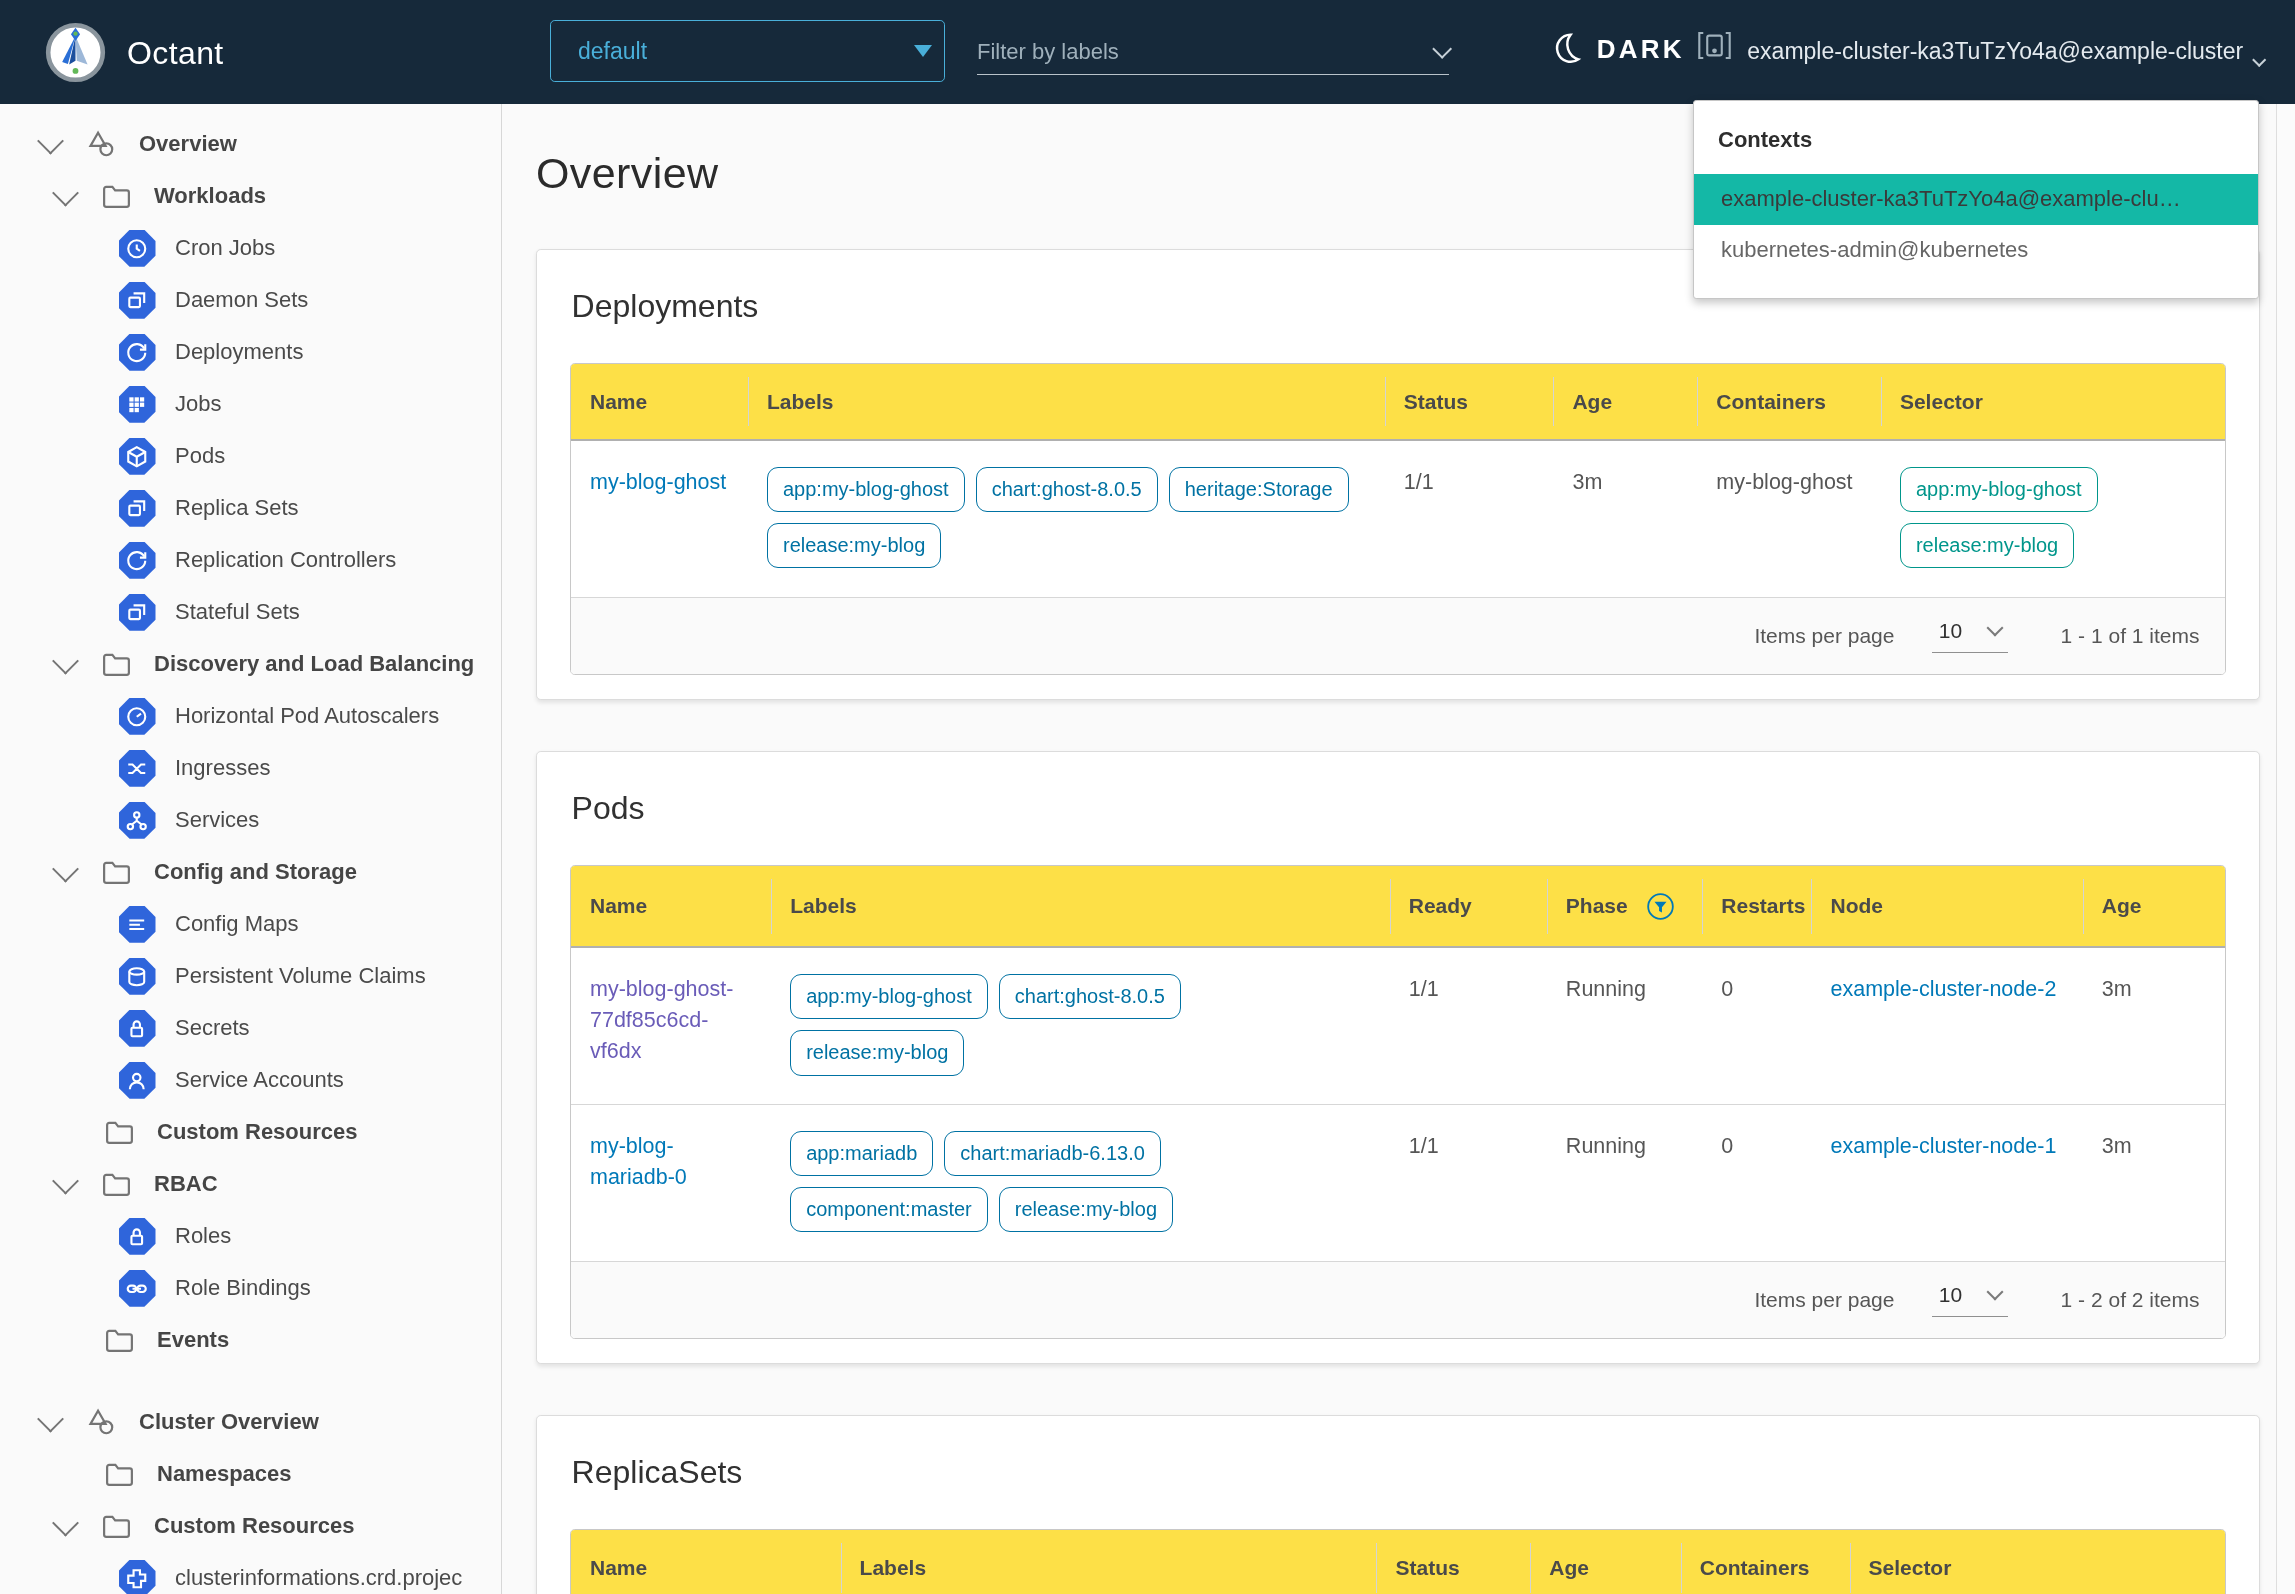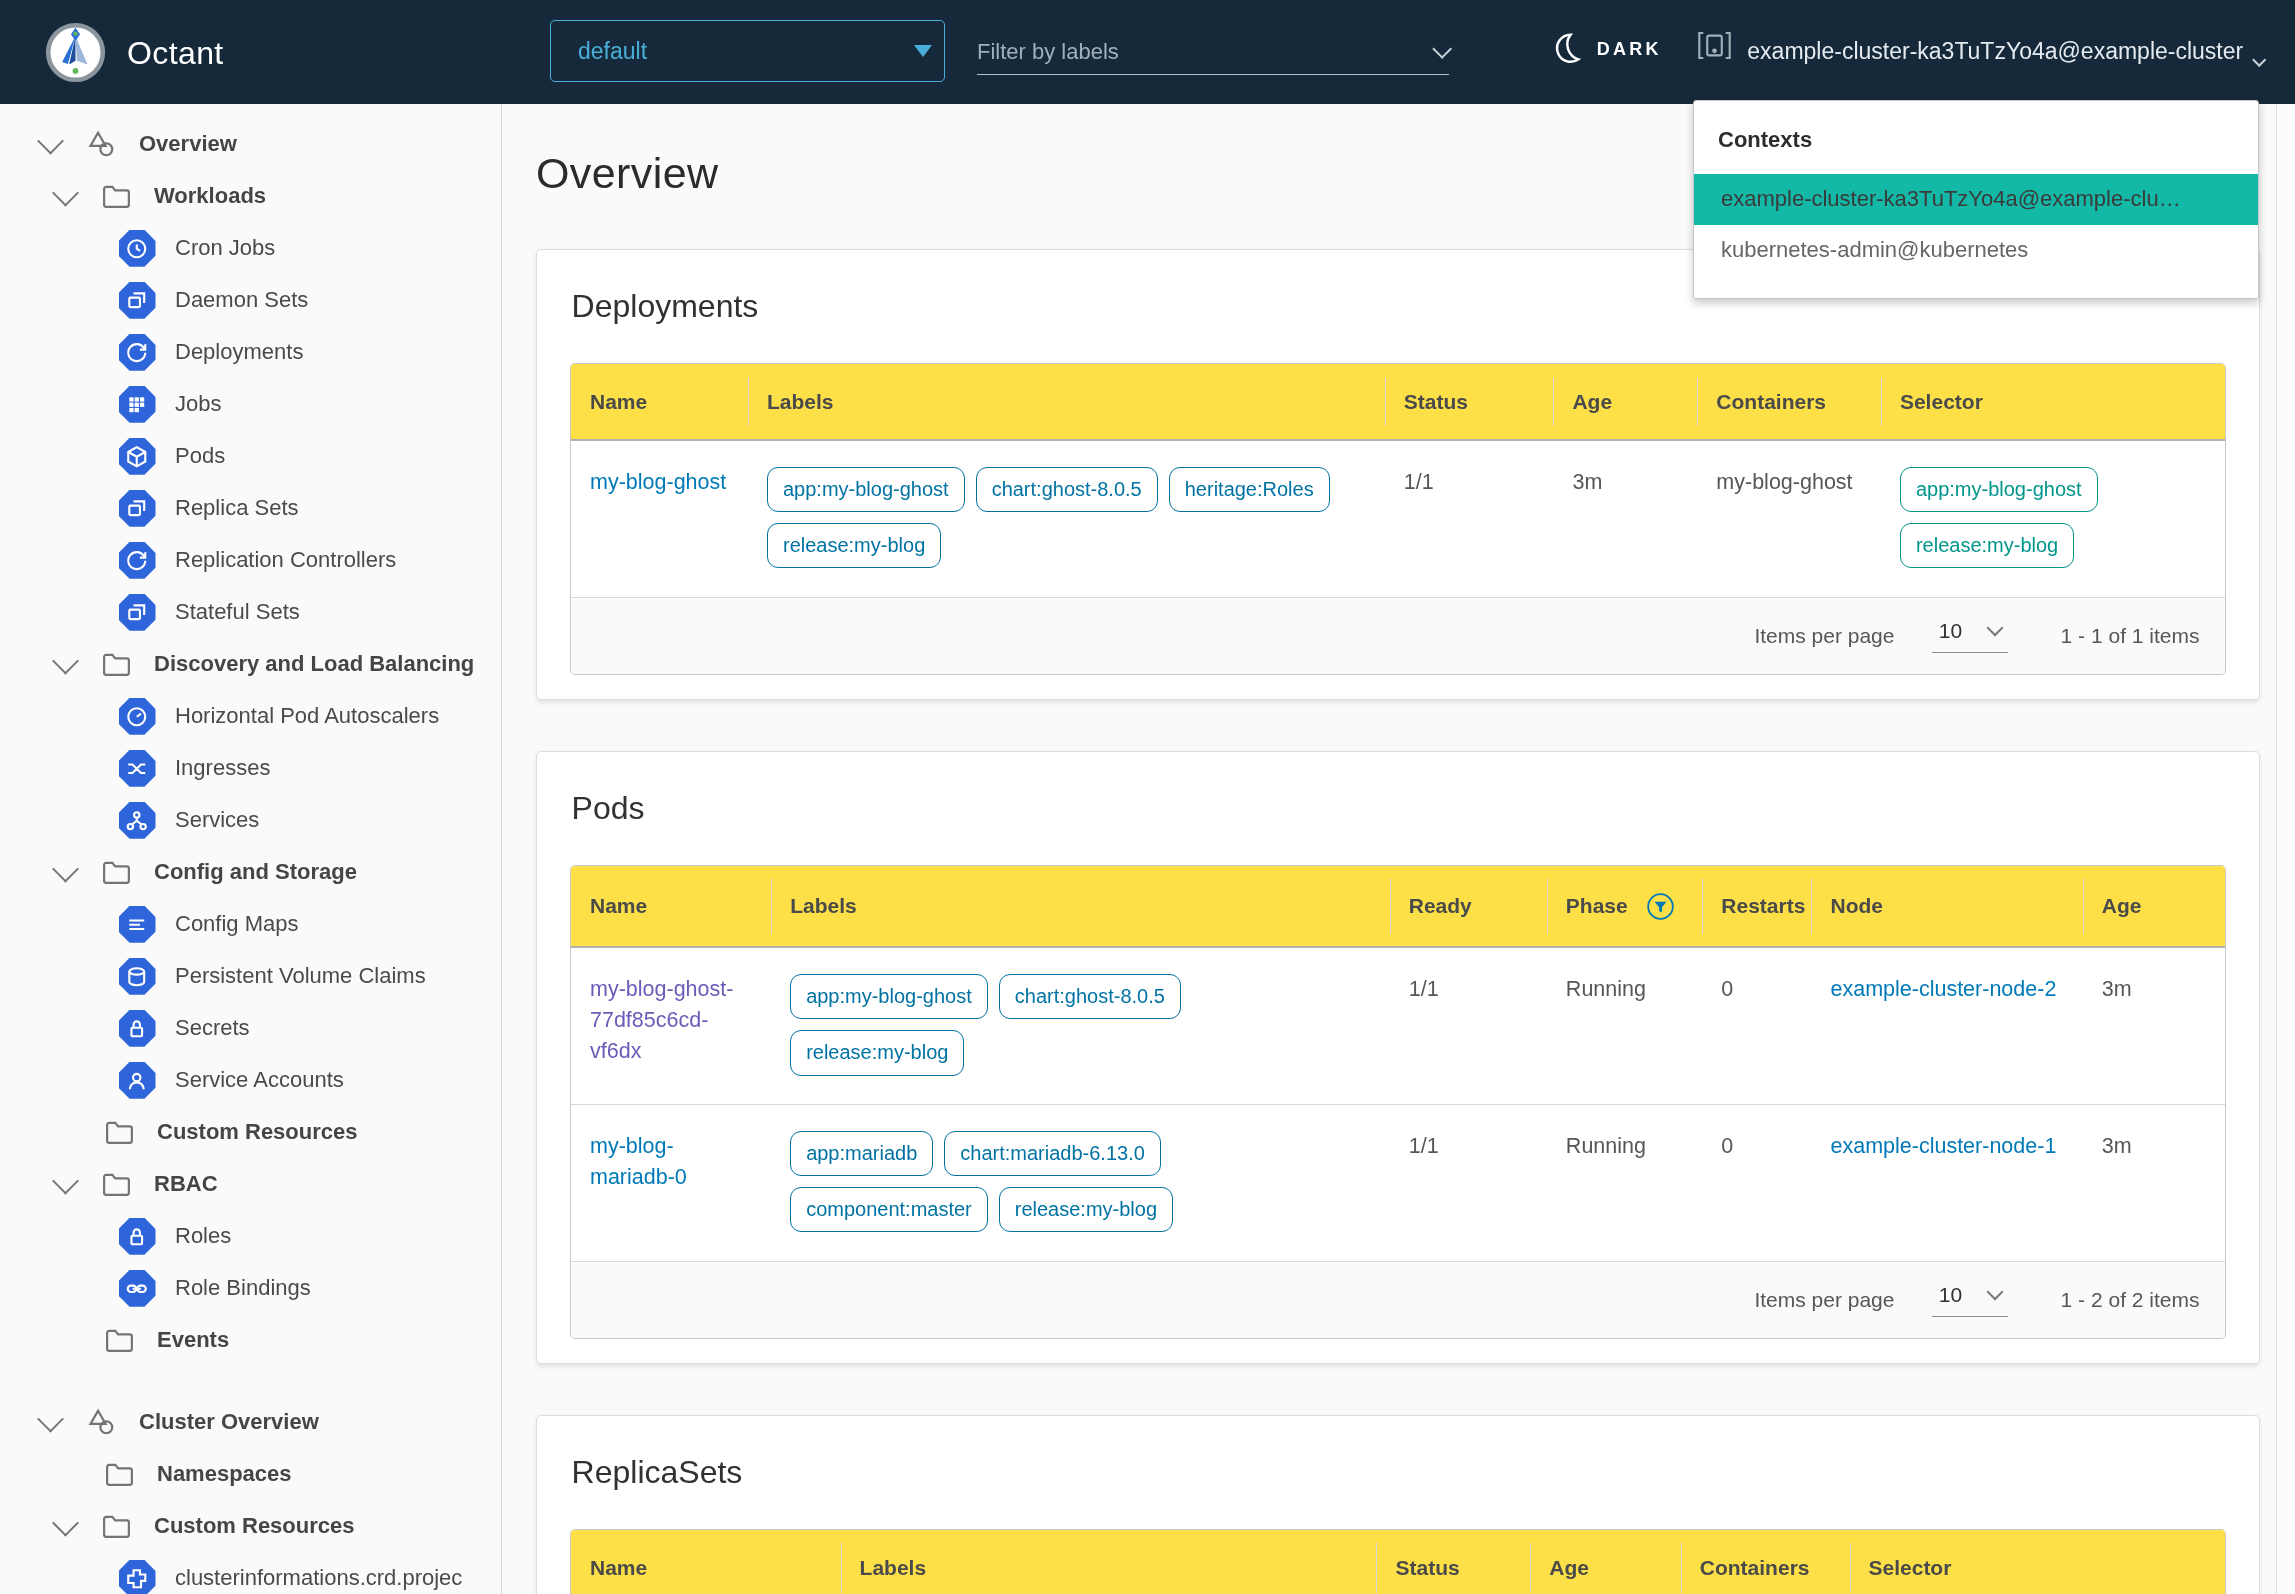--- a/index.html
+++ b/index.html
@@ -17,21 +17,21 @@
   .ns-select .val{color:#49afd9;font-size:23px;flex:1}
   .caret-down{width:0;height:0;border-left:9.6px solid transparent;border-right:9.6px solid transparent;
     border-top:12px solid #49afd9}
   .filter-field{position:absolute;left:977px;top:30px;width:472px;height:45px;border-bottom:1.6px solid #b9c3ca;
     display:flex;align-items:center;cursor:text}
   .filter-field .ph{color:#9fb0bb;font-size:22px;flex:1}
   .chev{display:inline-block;width:14.3px;height:14.3px;border-right:2.4px solid #c7d1d8;
     border-bottom:2.4px solid #c7d1d8;transform:rotate(45deg);margin-top:-6.4px}
   .theme-toggle{position:absolute;left:1549px;top:30px;display:flex;align-items:center;cursor:pointer}
   .theme-toggle svg{width:35px;height:35px}
-  .theme-toggle .lbl{color:#fff;font-size:18px;font-weight:700;letter-spacing:3.2px;margin-left:12.8px}
+  .theme-toggle .lbl{color:#fff;font-size:26px;font-weight:700;letter-spacing:3.2px;margin-left:12.8px}
   .ctx-btn{position:absolute;left:1696px;top:29px;display:flex;align-items:flex-end;cursor:pointer}
   .ctx-btn svg{width:37px;height:33px}
   .ctx-btn .lbl{color:#e4eaef;font-size:23px;margin:0 11px 0 14.3px;white-space:nowrap}
   .chev-sm{display:inline-block;width:10.4px;height:10.4px;border-right:2px solid #c7d1d8;
     border-bottom:2px solid #c7d1d8;transform:rotate(45deg);margin-top:-4.8px}
 
   
   .ctx-panel{position:absolute;top:100px;left:1693px;width:566px;background:#fff;border:0.8px solid #c6c6c6;
     border-radius:3.2px;box-shadow:0 3.2px 8px rgba(0,0,0,.22);z-index:30;padding:25.5px 0 22px}
   .ctx-title{font-size:22px;font-weight:700;color:#2d2d2d;padding:0 0 21px 24px}
@@ -481,21 +481,21 @@
             <th>Selector</th>
           </tr>
             </thead>
           <tbody>
             <tr>
               <td><a class="link" href="#">my-blog-ghost</a></td>
               <td>
                   <div class="chips">
                 <span class="chip">app:my-blog-ghost</span>
                 <span class="chip">chart:ghost-8.0.5</span>
-                <span class="chip">heritage:Roles</span>
+                <span class="chip">heritage:Storage</span>
                 <span class="chip">release:my-blog</span>
               </div>
                 </td>
               <td>1/1</td>
               <td>3m</td>
               <td style="overflow-wrap:break-word">my-blog-ghost</td>
               <td>
                   <div class="chips">
                 <span class="chip teal">app:my-blog-ghost</span>
                 <span class="chip teal">release:my-blog</span>

